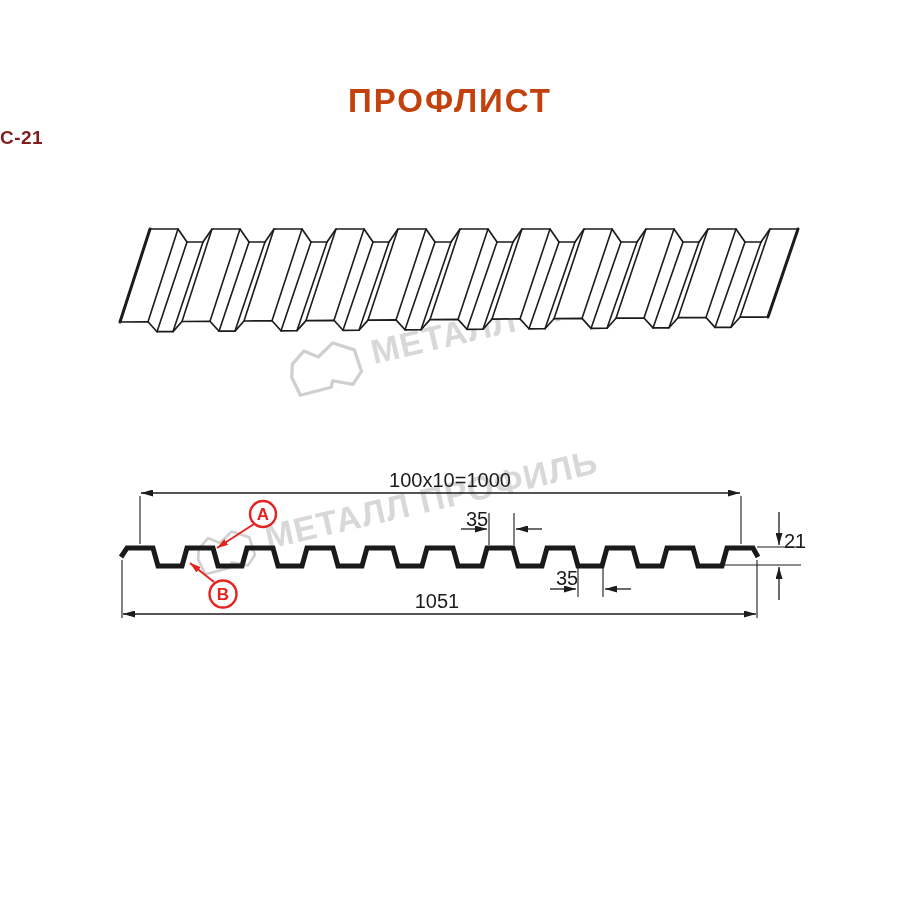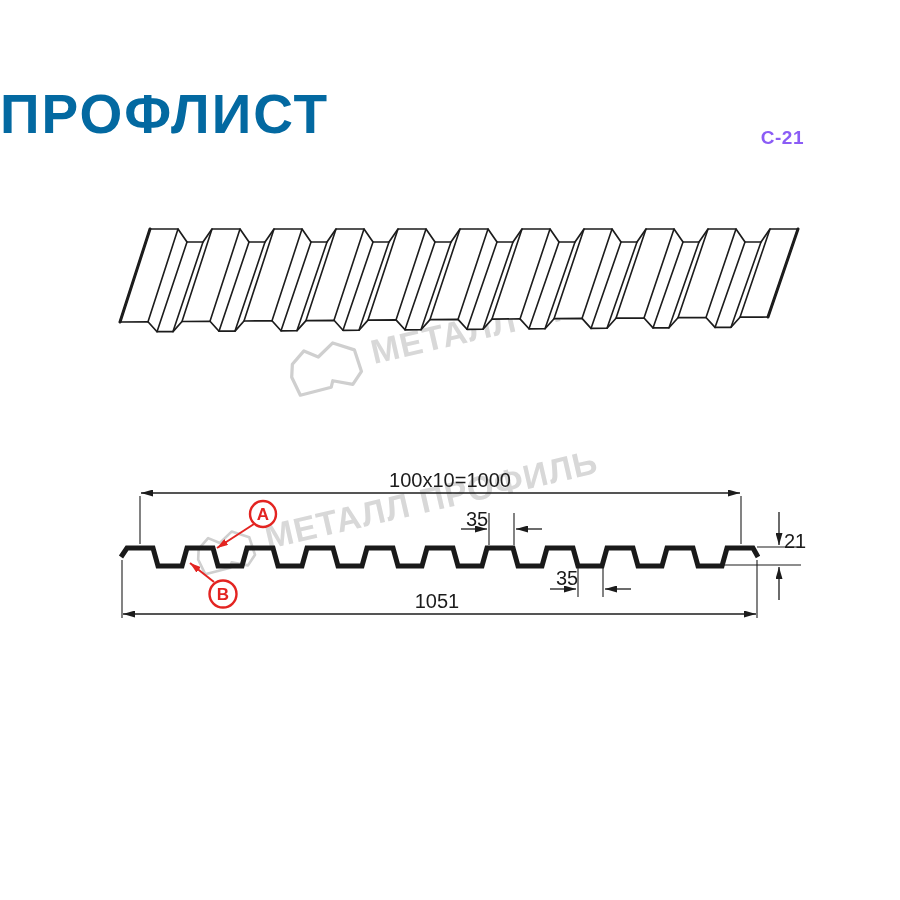--- a/index.html
+++ b/index.html
@@ -2,26 +2,26 @@
 <html><head>
 <meta charset="utf-8">
 <style>
   html,body{margin:0;padding:0;background:#ffffff;}
   #canvas{
     position:relative;width:900px;height:900px;background:#ffffff;overflow:hidden;
     font-family:"Liberation Sans", sans-serif;color:#1c1c1c;
   }
   .abs{position:absolute;}
   #title{
-    top:82px;left:0;width:900px;text-align:left;
-    font-size:55px;font-weight:800;letter-spacing:2px;color:#0369a1;
+    top:82px;left:0;width:900px;text-align:center;
+    font-size:33px;font-weight:800;letter-spacing:2px;color:#c2410c;
   }
   #subtitle{
-    top:127px;left:0;width:804px;text-align:right;
-    font-size:19px;font-weight:600;letter-spacing:0.5px;color:#8b5cf6;
+    top:127px;left:0;width:804px;text-align:left;
+    font-size:19px;font-weight:600;letter-spacing:0.5px;color:#7f1d1d;
   }
   #footer-note{
     top:796px;left:0;width:900px;text-align:center;
     font-size:22px;font-weight:600;letter-spacing:0.5px;color:#222222;
   }
   svg{position:absolute;top:0;left:0;}
   .outline{fill:#ffffff;stroke:#1c1c1c;stroke-width:1.7;stroke-linejoin:round;}
   .fold{fill:none;stroke:#1c1c1c;stroke-width:1.6;stroke-linecap:round;}
   .cutedge{stroke:#1c1c1c;stroke-width:3;stroke-linecap:round;}
   .profile{fill:none;stroke:#1a1a1a;stroke-width:5;stroke-linejoin:miter;}

